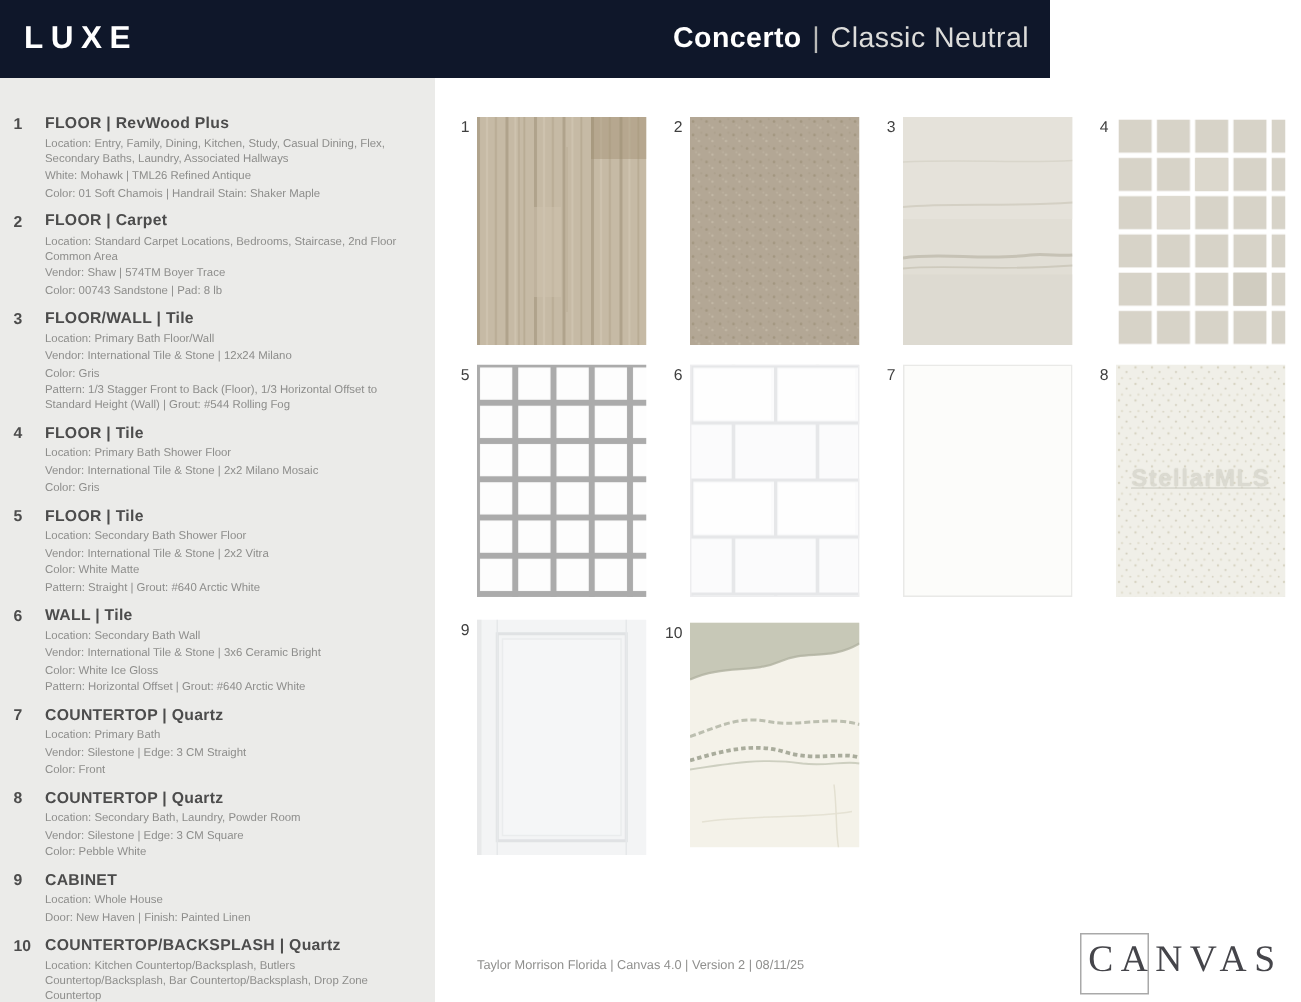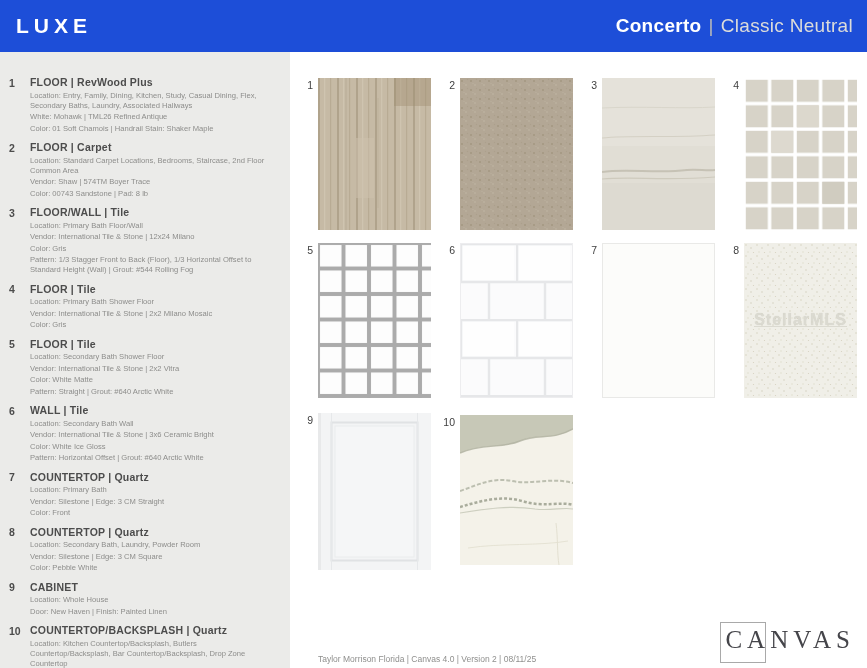--- a/index.html
+++ b/index.html
@@ -1,20 +1,20 @@
 <!DOCTYPE html>
 <html><head>
 <meta charset="utf-8">
 <style>
   html,body{margin:0;padding:0;background:#ffffff;}
   .page{position:relative;width:867px;height:668px;background:#ffffff;overflow:hidden;
         font-family:"Liberation Sans",sans-serif;}
 
   
-  .header{position:absolute;top:0;left:0;width:867px;height:52px;background:#1d4ed8;
+  .header{position:absolute;top:0;left:0;width:700px;height:52px;background:#0f172a;
           display:flex;align-items:center;justify-content:space-between;
           padding:0 14px 0 16px;box-sizing:border-box;}
   .brand{color:#ffffff;font-size:21px;font-weight:bold;letter-spacing:5px;}
   .head-right{font-size:19px;letter-spacing:0.3px;}
   .head-bold{color:#ffffff;font-weight:bold;}
   .head-sep{color:#b9bab8;font-weight:300;margin:0 7px;}
   .head-light{color:#dcdcda;font-weight:300;}
 
   
   .sidebar{position:absolute;top:52px;left:0;width:290px;height:616px;background:#ebebe9;
@@ -28,21 +28,21 @@
   
   .swatch{position:absolute;}
   .swatch svg{display:block;}
   .swatch-num{position:absolute;right:100%;margin-right:5px;top:1px;
               font-size:10.5px;color:#3f3f3f;}
   .watermark{position:absolute;left:0;right:0;top:44%;text-align:center;
              font-size:16px;letter-spacing:1px;color:#d8d7cd;
              text-shadow:0 0 1px #c6c5bb;font-weight:bold;opacity:0.85;text-decoration:underline;}
 
   
-  .footer-note{position:absolute;left:318px;top:654px;font-size:8.5px;color:#8f8f8d;}
+  .footer-note{position:absolute;left:318px;top:638px;font-size:8.5px;color:#8f8f8d;}
   .canvas-logo{position:absolute;right:12px;top:626px;
                font-family:"Liberation Serif",serif;font-size:25px;letter-spacing:5px;
                color:#45454a;}
   .canvas-box{position:absolute;left:-5px;top:-4px;width:44px;height:39px;
               border:1px solid #a9a9a9;background:transparent;}
   .canvas-text{position:relative;}
 </style>
 </head>
 <body>
 

